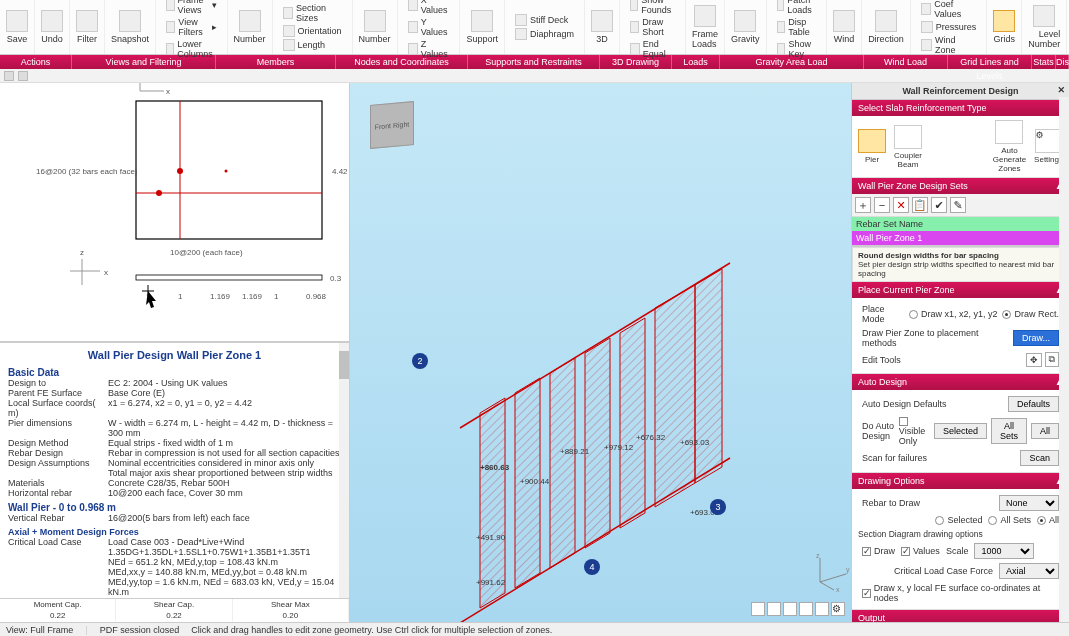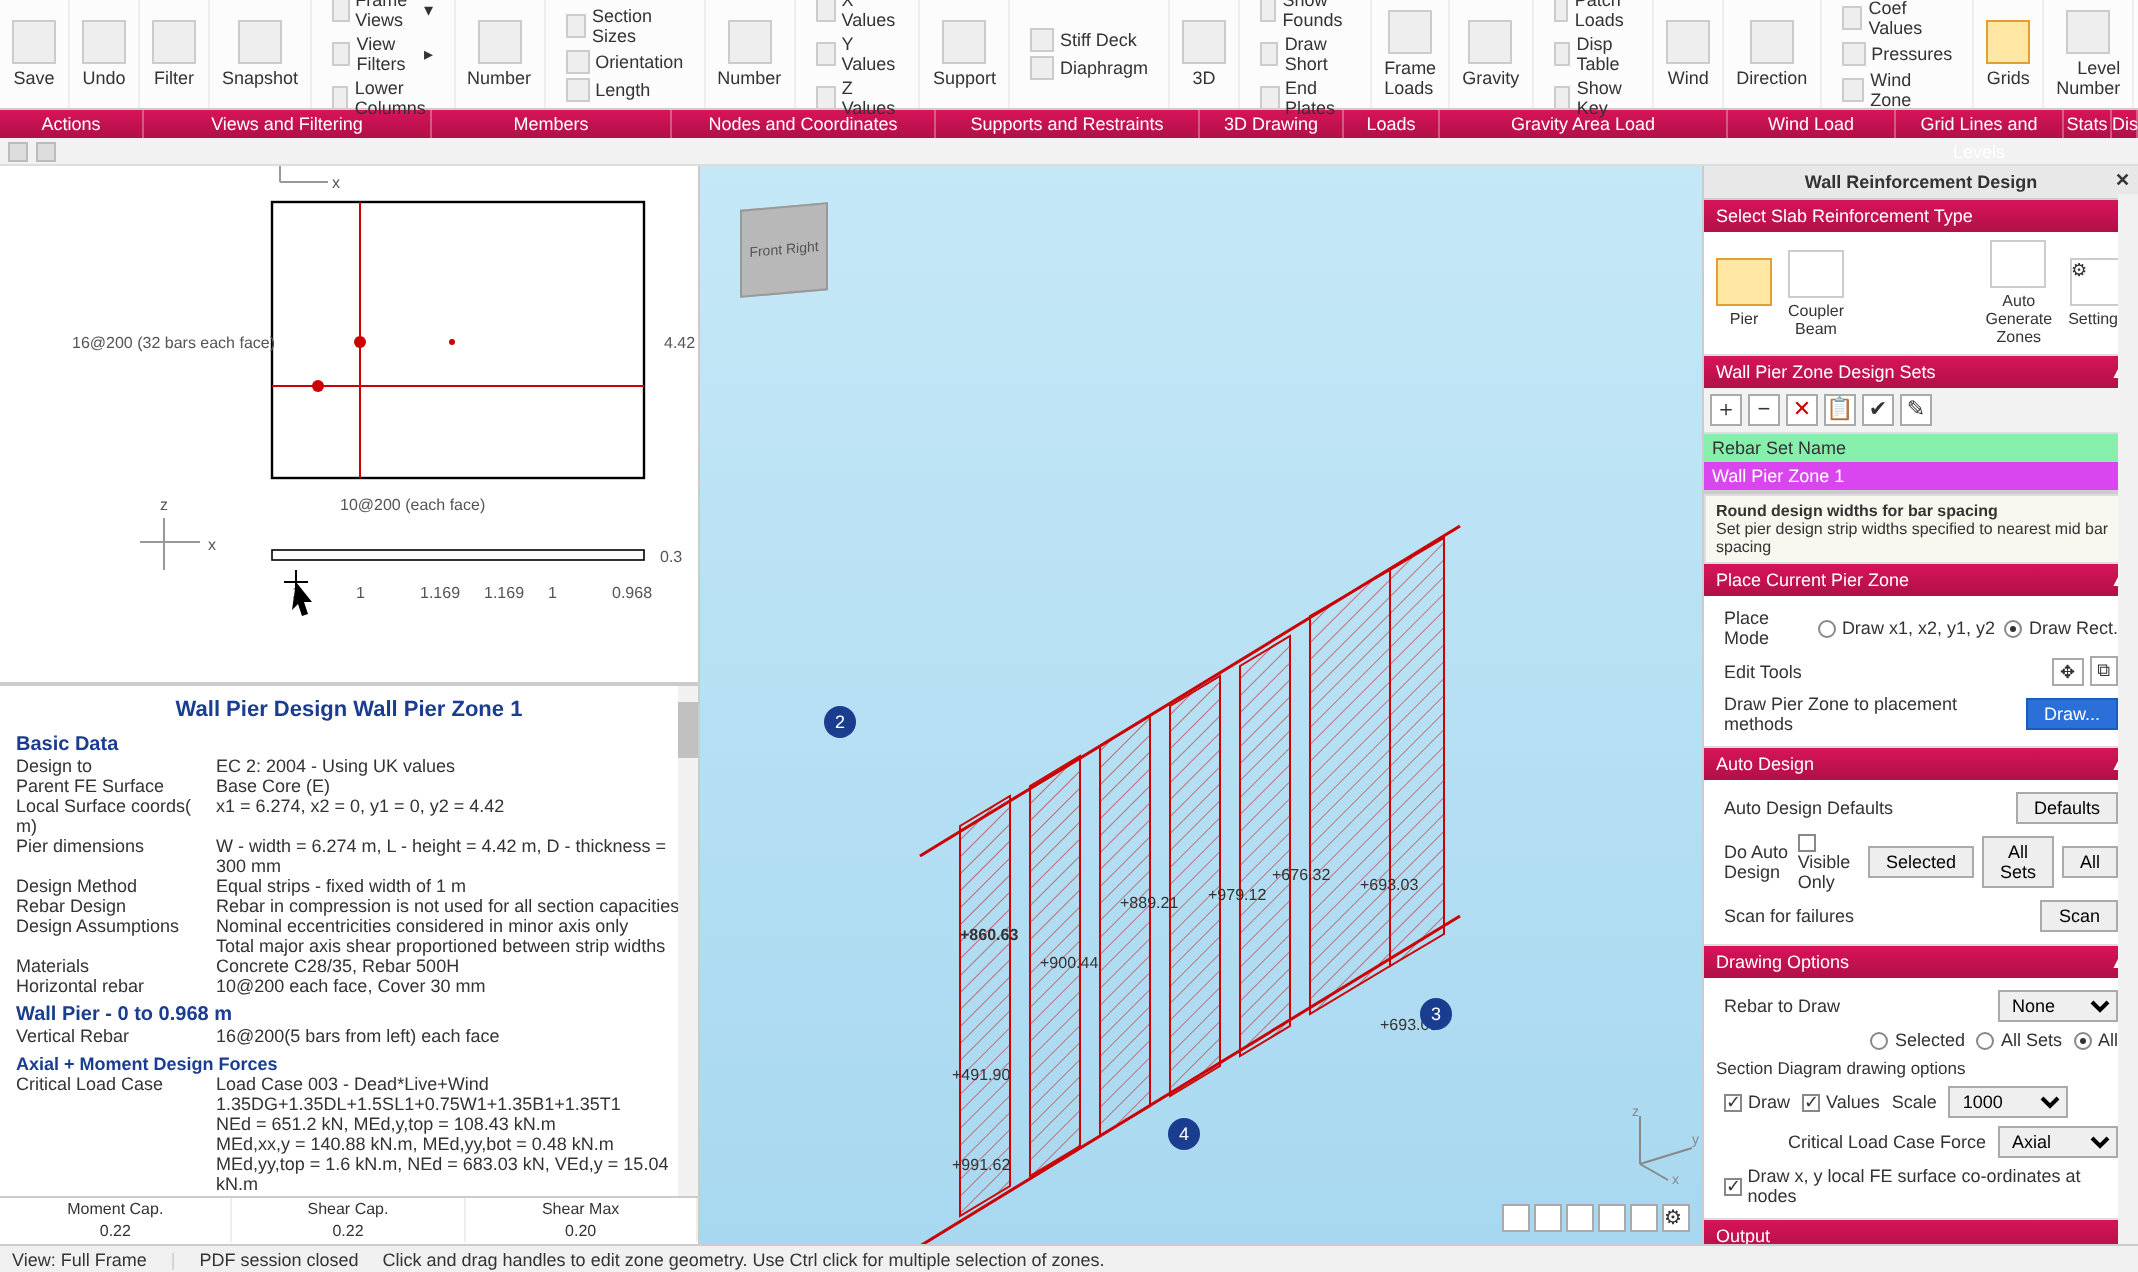--- a/index.html
+++ b/index.html
@@ -206,21 +206,21 @@
       <div class="rib-small">
           <span class="s-ico"></span>
           <span>Show Founds</span>
         </div>
       <div class="rib-small">
           <span class="s-ico"></span>
           <span>Draw Short</span>
         </div>
       <div class="rib-small">
           <span class="s-ico"></span>
-          <span>End Plates</span>
+          <span>End Equal</span>
         </div>
     </div>
   </div>
   <div class="rib-group">
       <div class="rib-big">
         <div class="ico"></div>
         <span>Frame Loads</span>
       </div>
     </div>
   <div class="rib-group">
@@ -567,27 +567,27 @@
         <span>Place Current Pier Zone</span>
         <span class="tri">▲</span>
       </div>
     <div class="r-body">
       <div class="field-row">
         <span class="fl">Place Mode</span>
         <span><span class="radio"></span><span>Draw x1, x2, y1, y2</span></span>
         &nbsp;&nbsp;<span><span class="radio on"></span><span>Draw Rect.</span></span>
       </div>
       <div class="field-row">
+        <span class="fl">Draw Pier Zone to placement methods</span>
+        <button class="btn primary">Draw...</button>
+      </div>
+      <div class="field-row">
         <span class="fl">Edit Tools</span>
         <span style="border:1px solid #aaa;padding:1px 3px;margin-right:3px">✥</span>
         <span style="border:1px solid #aaa;padding:1px 3px">⧉</span>
-      </div>
-      <div class="field-row">
-        <span class="fl">Draw Pier Zone to placement methods</span>
-        <button class="btn primary">Draw...</button>
       </div>
     </div>
 
     <div class="r-head">
         <span>Auto Design</span>
         <span class="tri">▲</span>
       </div>
     <div class="r-body">
       <div class="field-row">
           <span class="fl">Auto Design Defaults</span>

